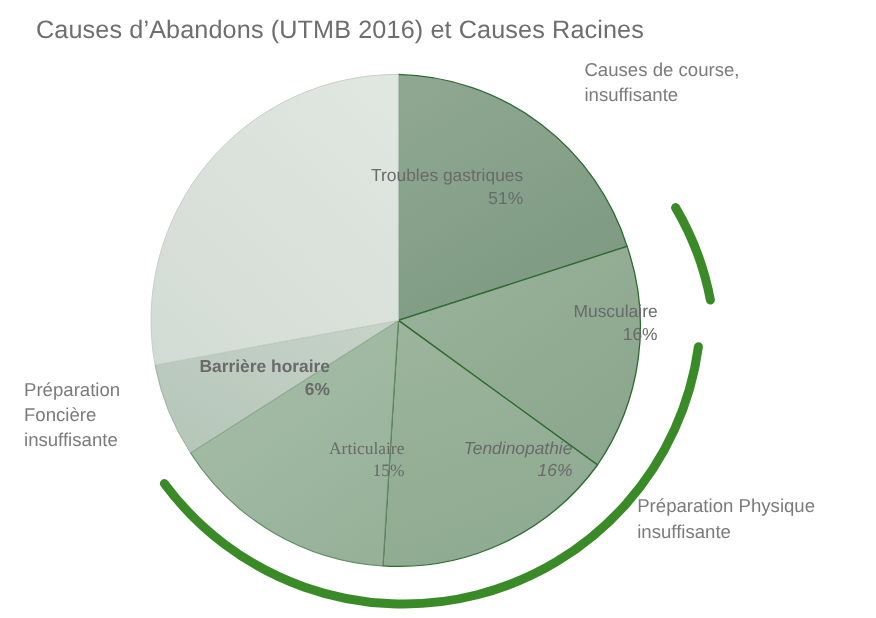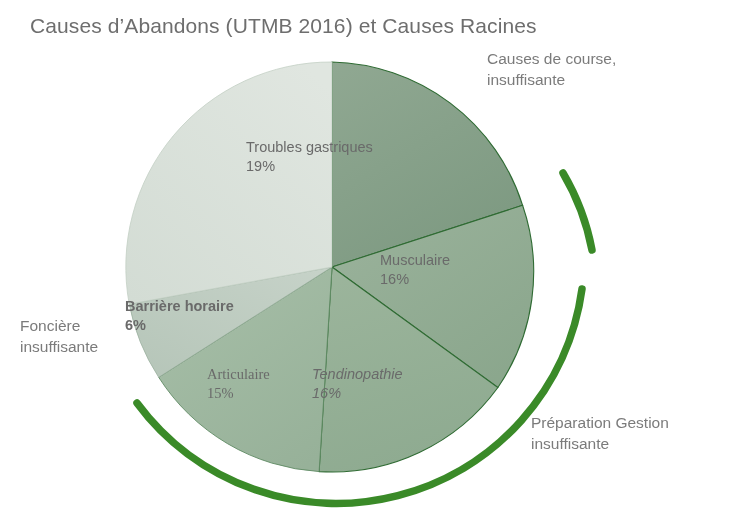--- a/index.html
+++ b/index.html
@@ -31,21 +31,21 @@
   }
   #pie-svg {
     position: absolute;
     left: 0;
     top: 0;
     width: 730px;
     height: 515px;
   }
   .slice-label {
     position: absolute;
-    text-align: left;
+    text-align: right;
     color: #6a6a6a;
     font-size: 14.5px;
     line-height: 1.28;
     white-space: nowrap;
     pointer-events: none;
   }
   .slice-label .pct {
     display: block;
   }
   .annotation {
@@ -64,21 +64,21 @@
     top: 316px;
     width: 140px;
   }
   #annot-physique {
     left: 531px;
     top: 413px;
     width: 200px;
   }
   
   #label-troubles { left: 246px; top: 138px; width: 190px; }
-  #label-musculaire { left: 380px; top: 251px; width: 150px; }
+  #label-musculaire { left: 398px; top: 251px; width: 150px; }
   #label-tendinopathie { left: 312px; top: 365px; width: 165px; font-style: italic; }
   #label-articulaire { left: 207px; top: 365px; width: 130px; font-family: Liberation Serif, serif; }
   #label-barriere { left: 125px; top: 297px; width: 150px; font-weight: bold; }
   #label-autre { left: 187px; top: 158px; width: 100px; }
 </style>
 </head>
 <body>
 
 <div id="canvas">
 
@@ -124,21 +124,21 @@
 
     <path d="M 332 267 L 129.2 304.1 A 205 205 0 0 1 332 62 Z" fill="url(#g-autre)" stroke="#c3cfc4" stroke-width="0.8"></path>
 
     <path d="M 563 173 A 240 240 0 0 1 592 250" fill="none" stroke="#3a8a28" stroke-width="7.5" stroke-linecap="round"></path>
 
     <path d="M 137 403 A 248 248 0 0 0 582 289" fill="none" stroke="#3a8a28" stroke-width="7.5" stroke-linecap="round"></path>
   </svg>
 
   <div class="slice-label" id="label-troubles">
     <span>Troubles gastriques</span>
-    <span class="pct">19%</span>
+    <span class="pct">51%</span>
   </div>
 
   <div class="slice-label" id="label-musculaire">
     <span>Musculaire</span>
     <span class="pct">16%</span>
   </div>
 
   <div class="slice-label" id="label-tendinopathie">
     <span>Tendinopathie</span>
     <span class="pct">16%</span>
@@ -154,22 +154,23 @@
     <span class="pct">6%</span>
   </div>
 
 
   <div class="annotation" id="annot-gestion">
     <div>Causes de course,</div>
     <div>insuffisante</div>
   </div>
 
   <div class="annotation" id="annot-fonciere">
+    <div>Préparation</div>
     <div>Foncière</div>
     <div>insuffisante</div>
   </div>
 
   <div class="annotation" id="annot-physique">
-    <div>Préparation Gestion</div>
+    <div>Préparation Physique</div>
     <div>insuffisante</div>
   </div>
 
 </div>
 
 </body></html>

